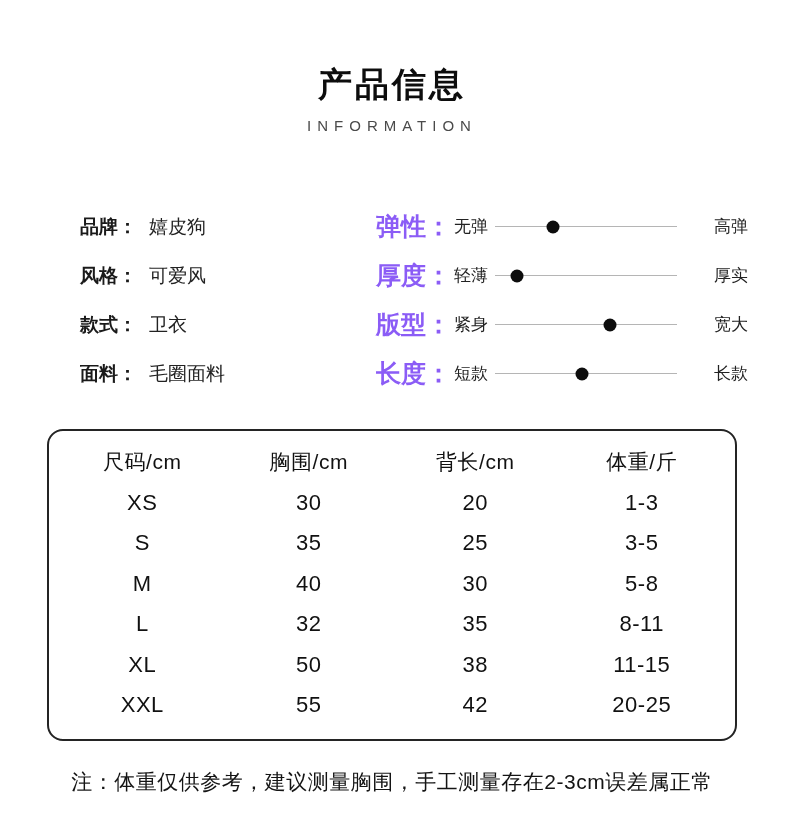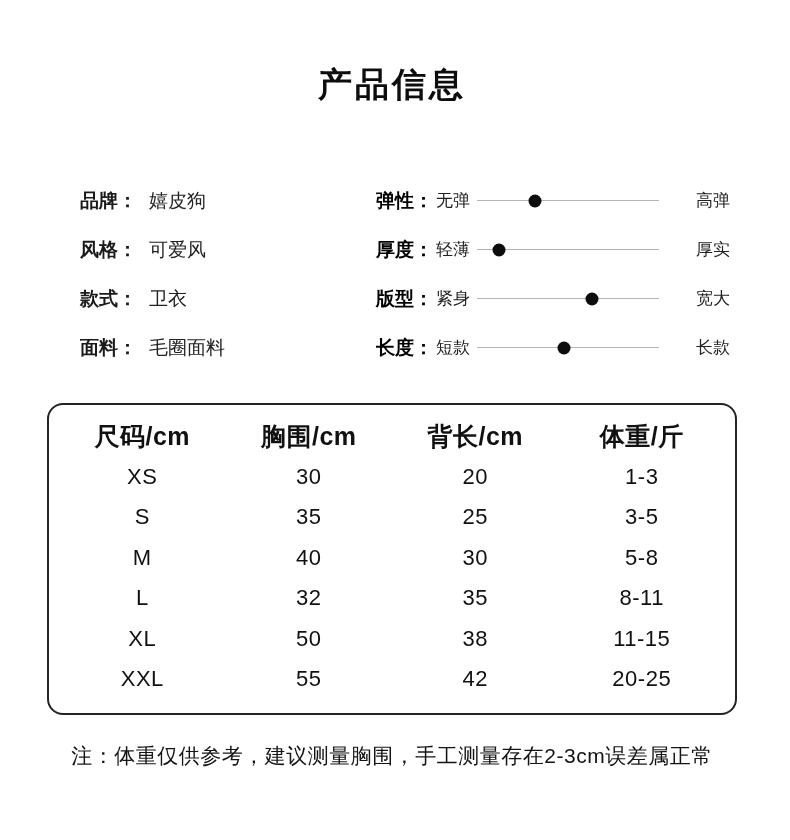--- a/index.html
+++ b/index.html
@@ -18,42 +18,43 @@
 
   
   .info { display:flex; margin-top:68px; padding:0 78px 0 80px; justify-content:space-between; }
   .attrs { width:250px; }
   .attr-row { height:49px; display:flex; align-items:center; font-size:19px; }
   .attr-label { font-weight:600; color:#1a1a1a; white-space:nowrap; }
   .attr-value { margin-left:12px; color:#222222; white-space:nowrap; }
 
   .sliders { width:330px; }
   .slider-row { height:49px; display:flex; align-items:center; }
-  .slider-label { font-size:19px; font-weight:600; color:#000000; white-space:nowrap; }
+  .slider-label { font-size:25px; font-weight:600; color:#8b5cf6; white-space:nowrap; }
   .slider-min, .slider-max { font-size:17px; color:#222222; white-space:nowrap;margin-left:28px; }
   .slider-min { margin-left:3px; }
   .track { position:relative; width:182px; height:1px; background:#b5b5b5; margin:0 9px 0 7px; flex:none; }
   .dot { position:absolute; top:50%; transform:translate(-50%,-50%); width:13px; height:13px; border-radius:50%; background:#0d0d0d; }
 
   
   .size-table { width:690px; margin:31px auto 0; border:2px solid #242424; border-radius:16px; padding:11px 10px 13px; }
   .trow { display:flex; height:40.5px; align-items:center; }
   .tcell { flex:1; text-align:center; font-size:22px; color:#111111; letter-spacing:0.5px; }
-  .trow.head .tcell { font-size:25px;font-weight:bold; }
+  .trow.head .tcell { font-size:21px; }
 
   
   .note { margin-top:27px; text-align:center; font-size:21px; color:#141414; letter-spacing:0.5px; }
 </style>
 </head>
 <body>
 
 <div class="page">
 
   <div class="header">
     <div class="title">产品信息</div>
+    <div class="subtitle">INFORMATION</div>
   </div>
 
   <div class="info">
 
     <div class="attrs">
       <div class="attr-row">
         <span class="attr-label">品牌：</span>
         <span class="attr-value">嬉皮狗</span>
       </div>
       <div class="attr-row">

